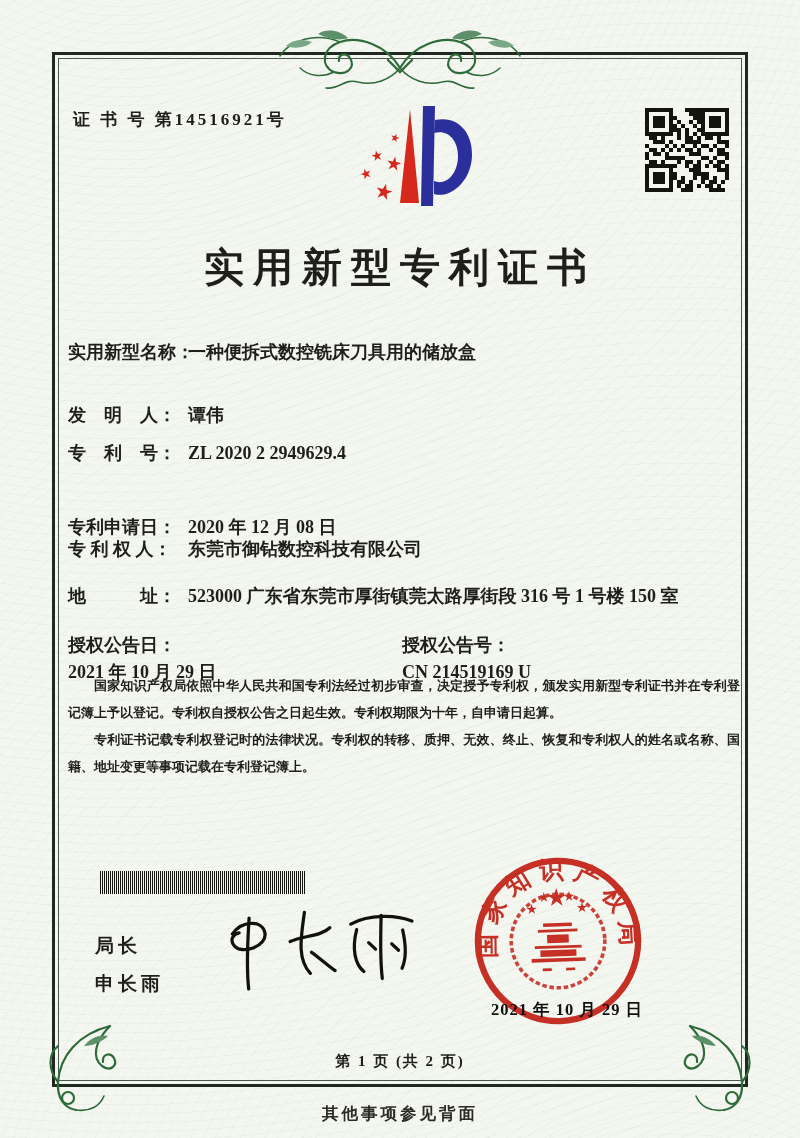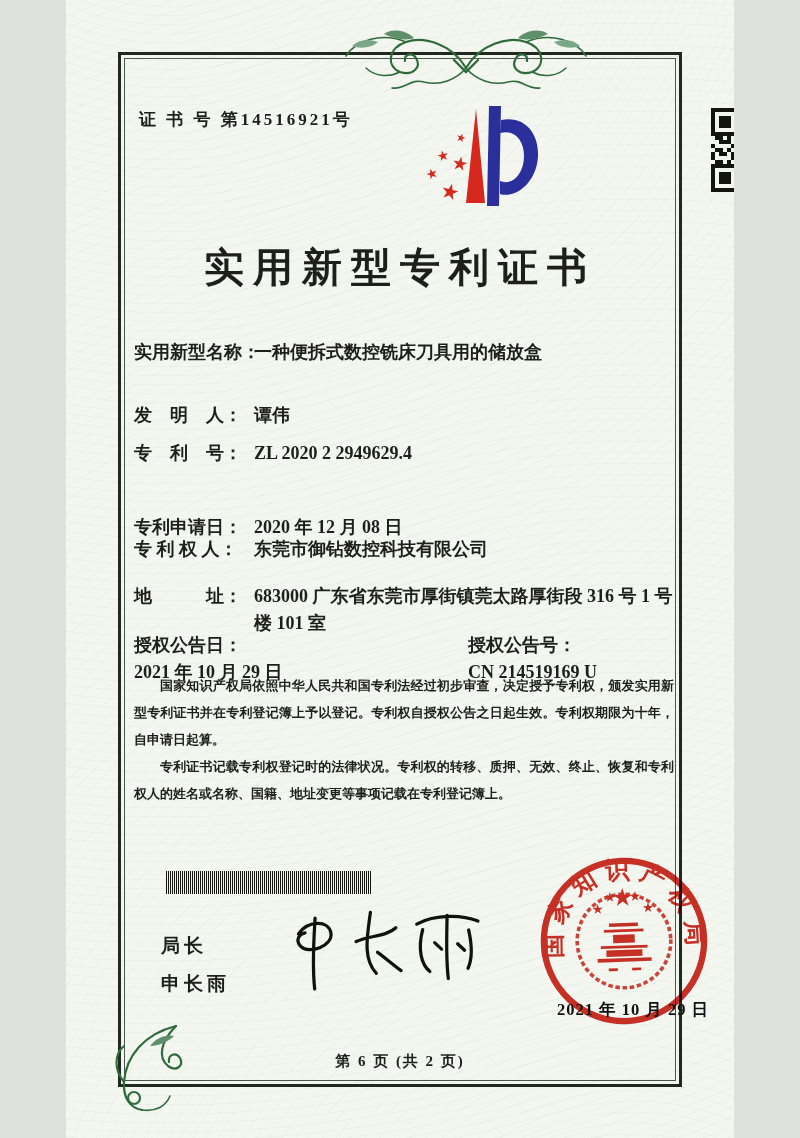--- a/index.html
+++ b/index.html
@@ -1,17 +1,17 @@
 <!DOCTYPE html>
 <html><head>
 <meta charset="utf-8">
 <style>
   html,body{margin:0;padding:0;}
   body{background:#dfe2dc;font-family:"Liberation Serif","DejaVu Serif",serif;}
-  .page{position:relative;width:668px;height:1138px;background:#f4f6f0;overflow:hidden;color:#1e1e1c;margin:0 auto;}
+  .page{position:relative;width:800px;height:1138px;background:#f4f6f0;overflow:hidden;color:#1e1e1c;margin:0 auto;}
   .page::before{content:"";position:absolute;inset:0;pointer-events:none;
     background:
       repeating-radial-gradient(circle at 15% -20%, rgba(110,150,122,.055) 0 1px, transparent 1px 9px),
       repeating-radial-gradient(circle at 85% 120%, rgba(110,150,122,.05) 0 1px, transparent 1px 11px);}
   .frame{position:absolute;left:52px;top:52px;right:52px;bottom:51px;border:3px solid #20291f;z-index:1;}
   .frame-inner{position:absolute;inset:3px;border:1px solid #48584a;}
   .abs{position:absolute;z-index:3;}
   .cert-no{left:73px;top:108px;font-size:17px;font-weight:600;letter-spacing:3px;}
   .logo{left:336px;top:102px;width:138px;height:110px;}
   .qr{left:645px;top:108px;width:84px;height:84px;display:grid;grid-template-columns:repeat(21,4px);grid-template-rows:repeat(21,4px);}
@@ -563,21 +563,21 @@
   <div class="abs f f4">
     <span class="lab">专利申请日：</span>
     <span class="val">2020 年 12 月 08 日</span>
   </div>
   <div class="abs f f5">
     <span class="lab">专 利 权 人：</span>
     <span class="val">东莞市御钻数控科技有限公司</span>
   </div>
   <div class="abs f f6">
     <span class="lab">地　　　址：</span>
-    <span class="val">683000 广东省东莞市厚街镇莞太路厚街段 316 号 1 号楼 101 室</span>
+    <span class="val">523000 广东省东莞市厚街镇莞太路厚街段 316 号 1 号楼 150 室</span>
   </div>
   <div class="abs f f7">
     <span class="pair pair1">
       <span class="lab2">授权公告日：</span>
       <span>2021 年 10 月 29 日</span>
     </span>
     <span class="pair">
       <span class="lab2">授权公告号：</span>
       <span>CN 214519169 U</span>
     </span>
@@ -733,15 +733,16 @@
         <rect x="80" y="110" width="40" height="7"></rect>
         <rect x="70" y="119" width="60" height="4"></rect>
         <circle cx="100" cy="132" r="6" fill="none" stroke-width="3"></circle>
         <rect x="82" y="130" width="10" height="3"></rect>
         <rect x="108" y="130" width="10" height="3"></rect>
       </g>
     </g>
   </svg>
   <div class="abs seal-date">2021 年 10 月 29 日</div>
 
-  <div class="abs footer-page">第 6 页 (共 2 页)</div>
+  <div class="abs footer-page">第 1 页 (共 2 页)</div>
+  <div class="abs back-note">其他事项参见背面</div>
 
 </div>
 
 </body></html>

